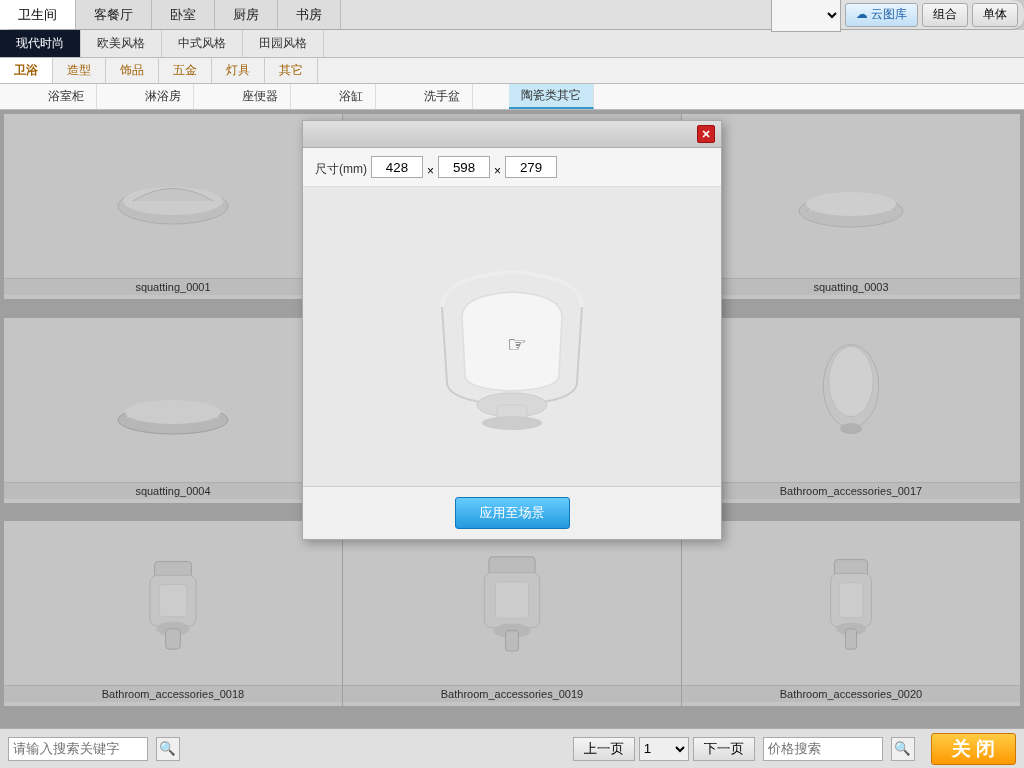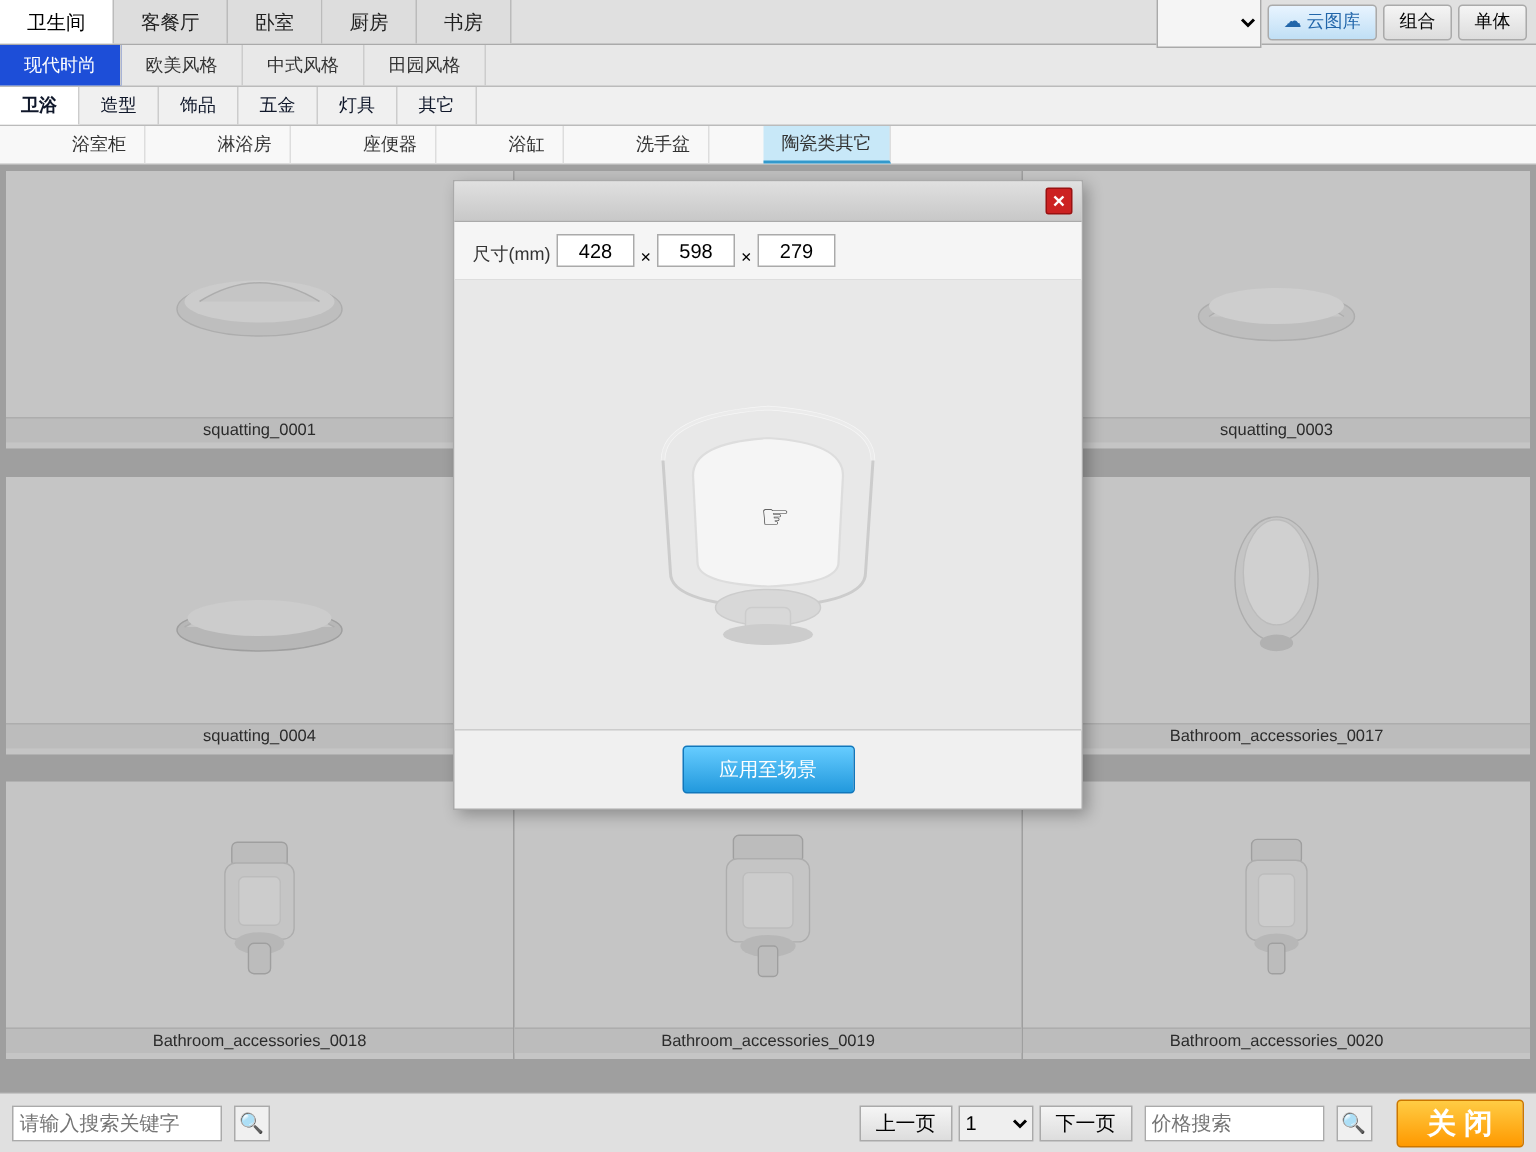--- a/index.html
+++ b/index.html
@@ -1,34 +1,34 @@
 <!DOCTYPE html>
 <html><head>
   <meta charset="utf-8">
   <style>
     * { box-sizing: border-box; margin: 0; padding: 0; }
     body { font-family: 'Microsoft YaHei', SimSun, sans-serif; font-size: 12px; background: #c8c8c8; width: 1024px; height: 768px; overflow: hidden; }
 
     
-    .top-nav { display: flex; background: #e0e0e0; border-bottom: 1px solid #aaa; height: 30px; align-items: stretch; }
+    .top-nav { display: flex; background: #e0e0e0; border-bottom: 1px solid #aaa; height: 30px; align-items: stretch; border-radius: 12px; }
     .top-nav-tab { padding: 0 18px; display: flex; align-items: center; cursor: pointer; border-right: 1px solid #bbb; font-size: 13px; color: #222; background: #ddd; }
     .top-nav-tab.active { background: #fff; color: #000; }
     .top-nav-right { margin-left: auto; display: flex; align-items: center; gap: 4px; padding-right: 6px; }
     .nav-select { height: 22px; padding: 16px 4px; border: 1px solid #aaa; background: #f5f5f5; }
     .nav-btn { padding: 2px 10px; height: 24px; border: 1px solid #aaa; background: linear-gradient(to bottom, #f5f5f5, #ddd); cursor: pointer; font-size: 12px; border-radius: 3px; }
     .nav-btn-cloud { background: linear-gradient(to bottom, #e8f4ff, #c0dff5); color: #2266aa; }
 
     
     .style-tabs { display: flex; background: #e8e8e8; border-bottom: 1px solid #bbb; height: 28px; align-items: stretch; }
     .style-tab { padding: 0 16px; display: flex; align-items: center; cursor: pointer; font-size: 12px; color: #333; border-right: 1px solid #ccc; }
-    .style-tab.active { background: #1d4ed8; color: #fff; border-radius: 0; }
+    .style-tab.active { background: #0f172a; color: #fff; border-radius: 0; }
 
     
     .cat-tabs { display: flex; background: #f0f0f0; border-bottom: 1px solid #bbb; height: 26px; align-items: stretch; }
-    .cat-tab { padding: 0 14px; display: flex; align-items: center; cursor: pointer; font-size: 12px; color: #0f172a; border-right: 1px solid #ccc; }
+    .cat-tab { padding: 0 14px; display: flex; align-items: center; cursor: pointer; font-size: 12px; color: #a16207; border-right: 1px solid #ccc; }
     .cat-tab.active { background: #fff; font-weight: bold; }
 
     
     .sub-tabs { display: flex; background: #f8f8f8; border-bottom: 1px solid #bbb; height: 26px; align-items: stretch; }
     .sub-tab { padding: 0 12px; display: flex; align-items: center; cursor: pointer; font-size: 12px; color: #333; border-right: 1px solid #ddd; margin-left: 36px; }
     .sub-tab.active { background: #c8e8f8; border-bottom: 2px solid #3399cc; }
 
     
     .main-content { display: flex; flex: 1; position: relative; height: calc(768px - 30px - 28px - 26px - 26px - 40px); background: #d0d0d0; }
 

